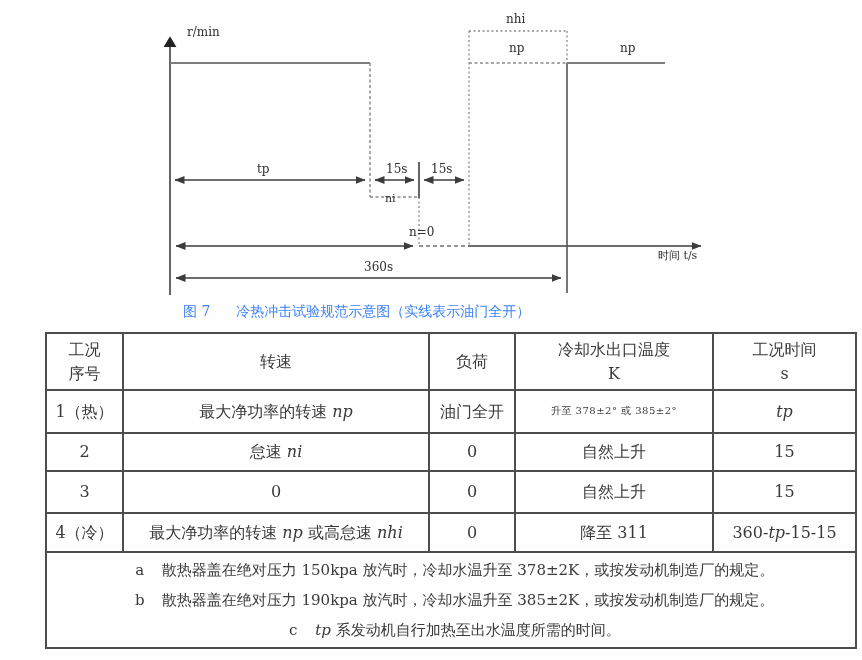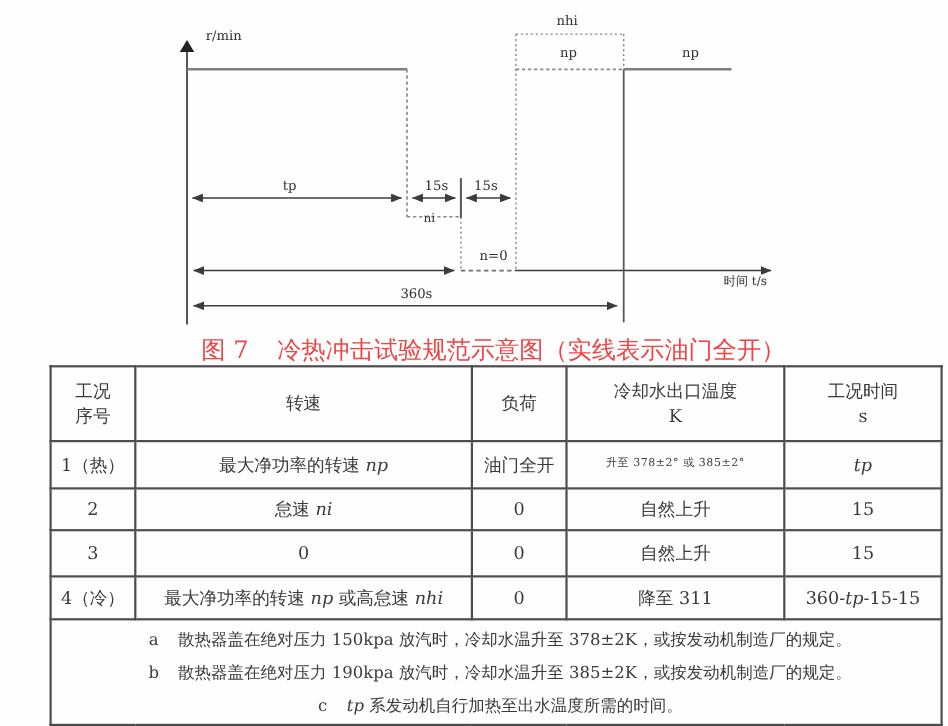--- a/index.html
+++ b/index.html
@@ -9,21 +9,21 @@
   }
   
   .figure{position:absolute;left:0;top:0;width:862px;height:330px;}
   .figure svg{position:absolute;left:0;top:0;}
   .diag-label{
     position:absolute;font-size:12px;line-height:13px;color:#2f2f2f;white-space:nowrap;
     font-family:"DejaVu Serif","Liberation Serif",serif;
   }
   .diag-label.small{font-size:11px;}
   .caption{
-    position:absolute;left:183px;top:303px;font-size:22px;color:#ef4444;white-space:nowrap;
+    position:absolute;left:183px;top:303px;font-size:14px;color:#3b82f6;white-space:nowrap;
   }
   .caption .cap-no{margin-right:26px;}
   
   table.spec{
     position:absolute;left:45px;top:332px;width:810px;
     border-collapse:collapse;table-layout:fixed;color:#3a3a3a;
   }
   table.spec td{
     border:2px solid #4d4d4d;text-align:center;vertical-align:middle;
     font-size:16px;padding:2px 4px;line-height:1.45;
@@ -76,39 +76,39 @@
     </svg>
 
     <span class="diag-label" style="left:187px;top:26px;text-align:center;">r/min</span>
     <span class="diag-label" style="left:506px;top:13px;">nhi</span>
     <span class="diag-label" style="left:509px;top:42px;">np</span>
     <span class="diag-label" style="left:620px;top:42px;">np</span>
     <span class="diag-label" style="left:257px;top:163px;">tp</span>
     <span class="diag-label" style="left:386px;top:163px;">15s</span>
     <span class="diag-label" style="left:431px;top:163px;">15s</span>
     <span class="diag-label small" style="left:385px;top:192px;">ni</span>
-    <span class="diag-label" style="left:436px;top:226px;">n=0</span>
+    <span class="diag-label" style="left:409px;top:226px;">n=0</span>
     <span class="diag-label" style="left:364px;top:261px;">360s</span>
     <span class="diag-label small" style="left:658px;top:249px;">时间 t/s</span>
   </div>
 
   <div class="caption">
     <span class="cap-no">图 7</span><span>冷热冲击试验规范示意图（实线表示油门全开）</span>
   </div>
 
   <table class="spec">
     <colgroup>
       <col style="width:77px">
         <col style="width:306px">
         <col style="width:86px">
         <col style="width:198px">
         <col style="width:143px">
     </colgroup>
     <tbody>
-        <tr style="height:68px;">
+        <tr style="height:57px;">
       <td>
         <div>工况</div>
         <div>序号</div>
       </td>
       <td>转速</td>
       <td>负荷</td>
       <td>
         <div>冷却水出口温度</div>
         <div>K</div>
       </td>

